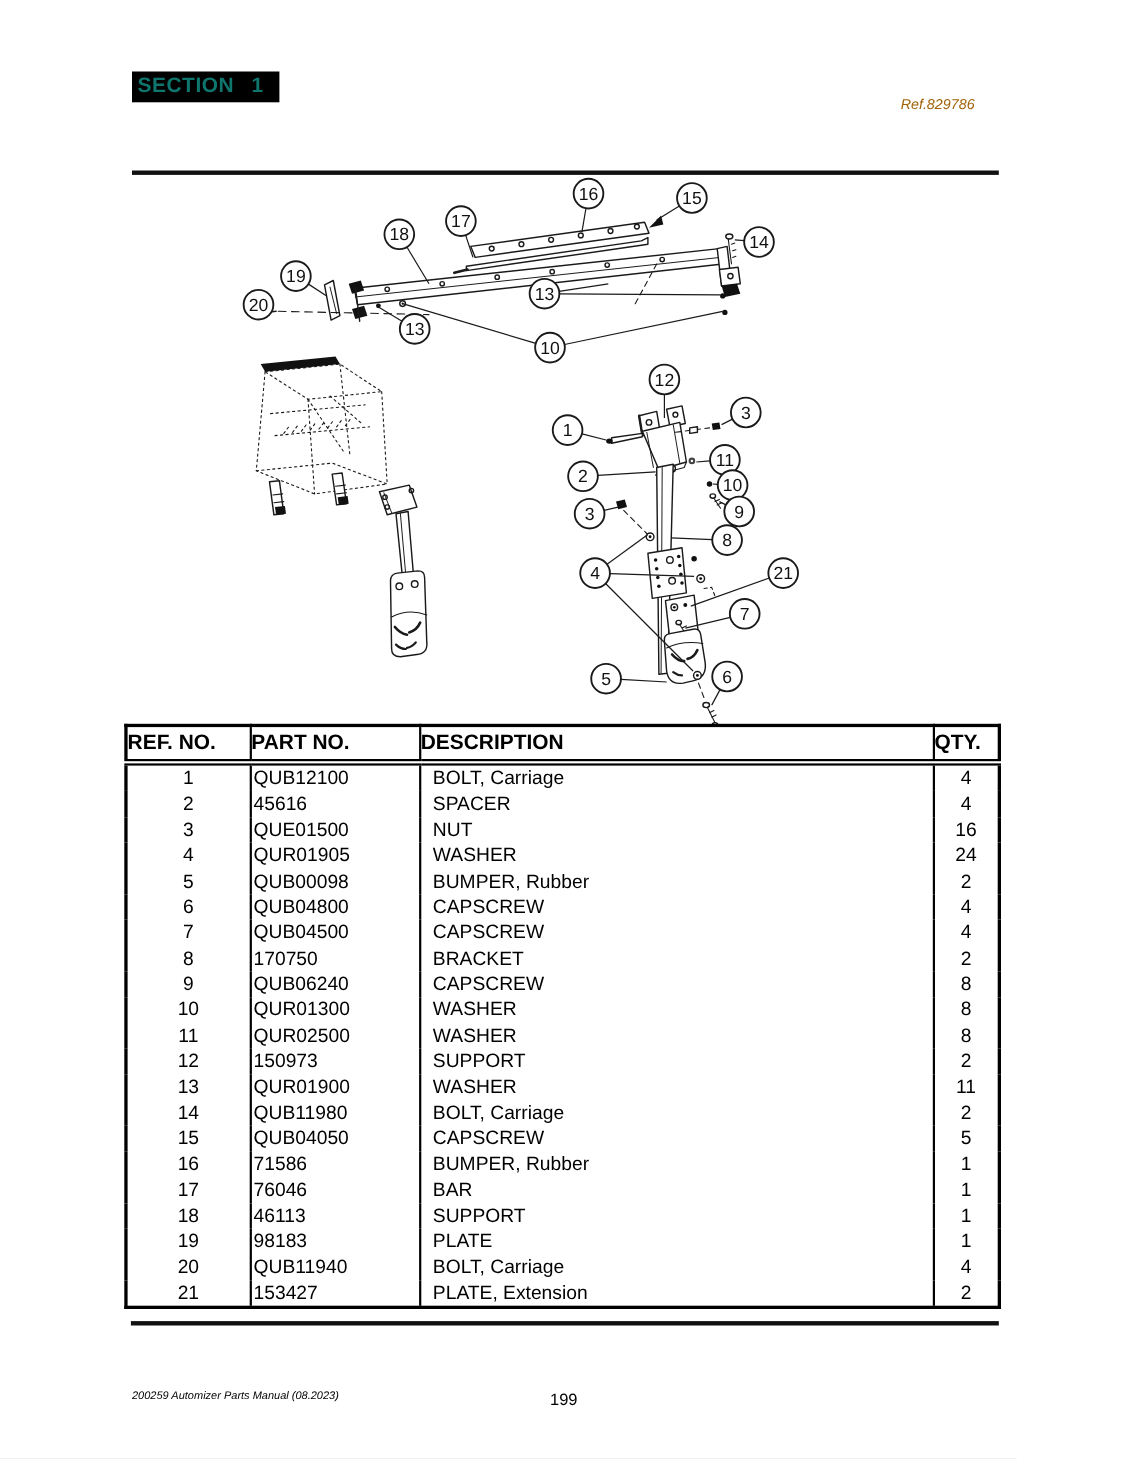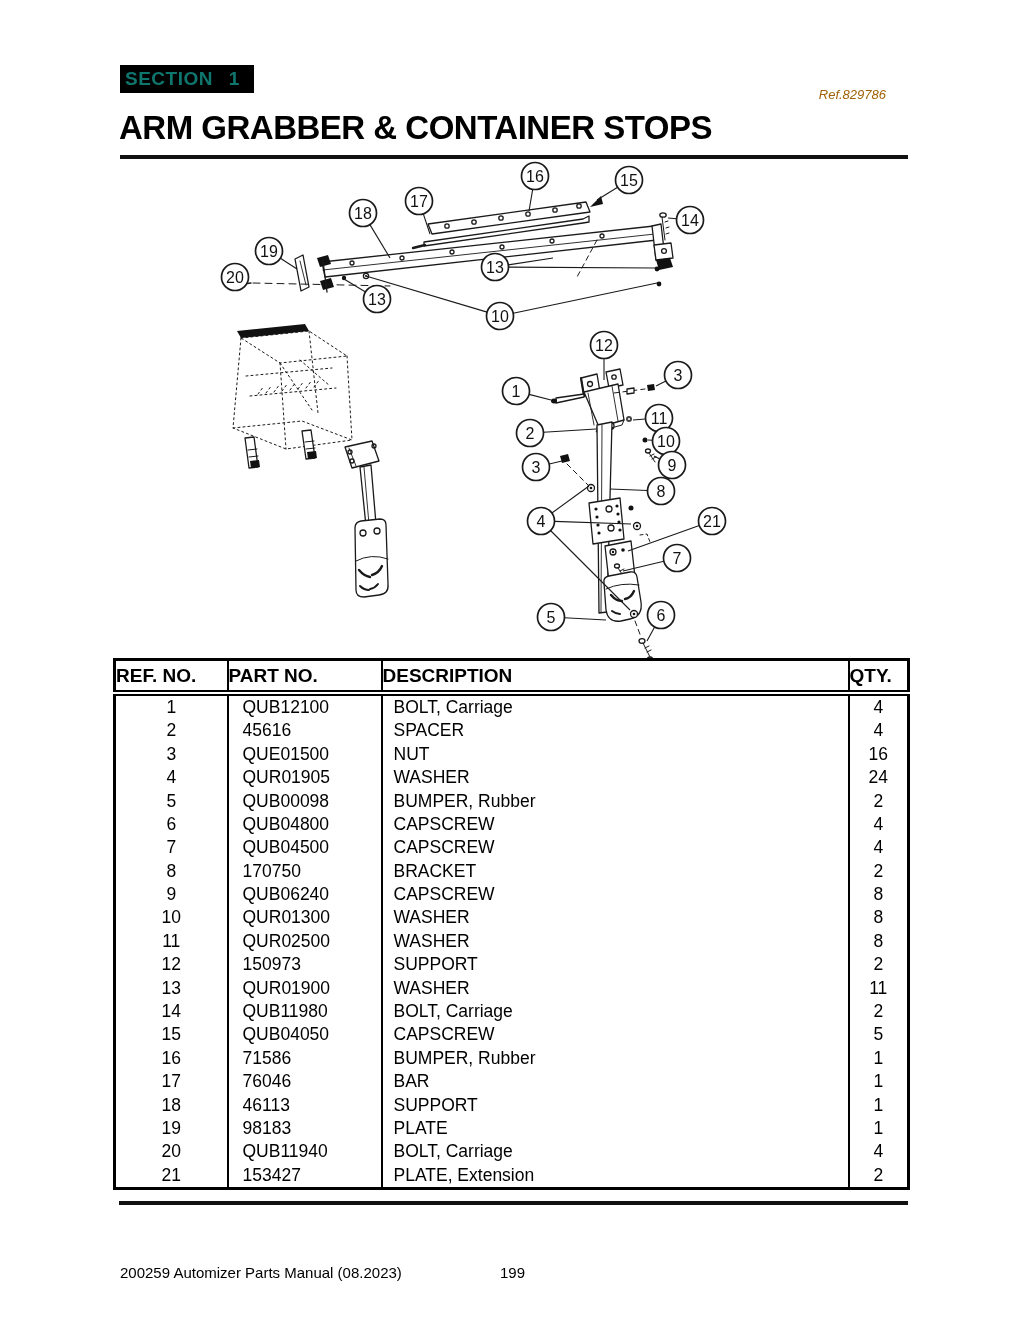--- a/index.html
+++ b/index.html
@@ -27,36 +27,35 @@
   #parts-table th{
     height:29px;font-size:19px;font-weight:bold;text-align:left;
     border-bottom:6px double #000;padding:0;line-height:1;
   }
   #parts-table td{
     height:23.4px;font-size:17.5px;padding:0;line-height:1;vertical-align:middle;
     white-space:nowrap;overflow:hidden;
   }
   #parts-table th + th, #parts-table td + td{border-left:2px solid #000;}
   #parts-table td.c0{text-align:center;}
-  #parts-table td.c1{padding-left:14px;}
+  #parts-table td.c1{padding-left:2px;}
   #parts-table td.c2{padding-left:11px;}
   #parts-table td.c3{text-align:center;}
   #footer-rule{position:absolute;left:119px;top:1201px;width:789px;height:4px;background:#111;}
-  #footer-left{position:absolute;left:120px;top:1264px;font-size:15px;}
+  #footer-left{position:absolute;left:120px;top:1264px;font-size:10px;font-style:italic;}
   #footer-page{position:absolute;left:500px;top:1264px;font-size:15px;}
   svg text{font-family:"Liberation Sans",sans-serif;}
 </style>
 </head>
 <body>
 
 <div class="page">
 
   <div id="section-badge">SECTION 1</div>
   <div id="ref-label">Ref.829786</div>
-  <h1 id="page-title" style="margin:0">ARM GRABBER &amp; CONTAINER STOPS</h1>
   <div id="title-rule"></div>
 
   <div id="diagram-wrap">
     <svg id="diagram-svg" width="1024" height="500" viewBox="0 160 1024 500">
       <g id="linework" stroke="#1a1a1a" stroke-width="1.3" fill="none" stroke-linejoin="round" stroke-linecap="round">
 
         <path d="M428,224 L586,202 L590,212 L432,234 Z" fill="#fff"></path>
         <circle cx="447" cy="226" r="2.2"></circle>
           <circle cx="474" cy="222" r="2.2"></circle>
         <circle cx="501" cy="218" r="2.2"></circle>

